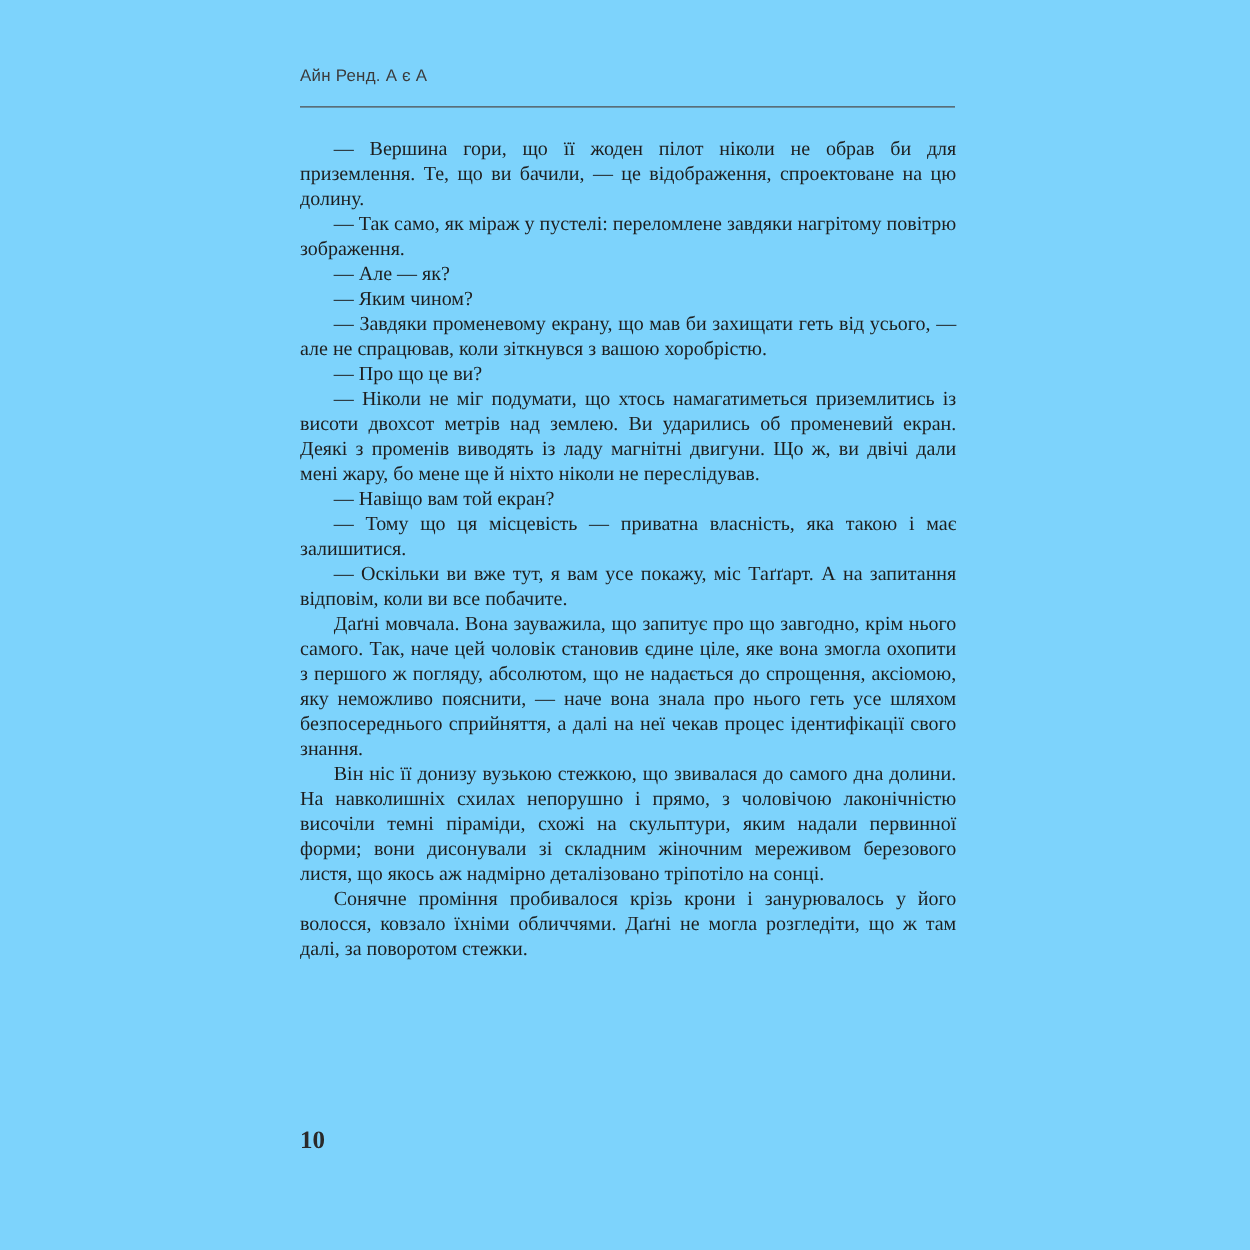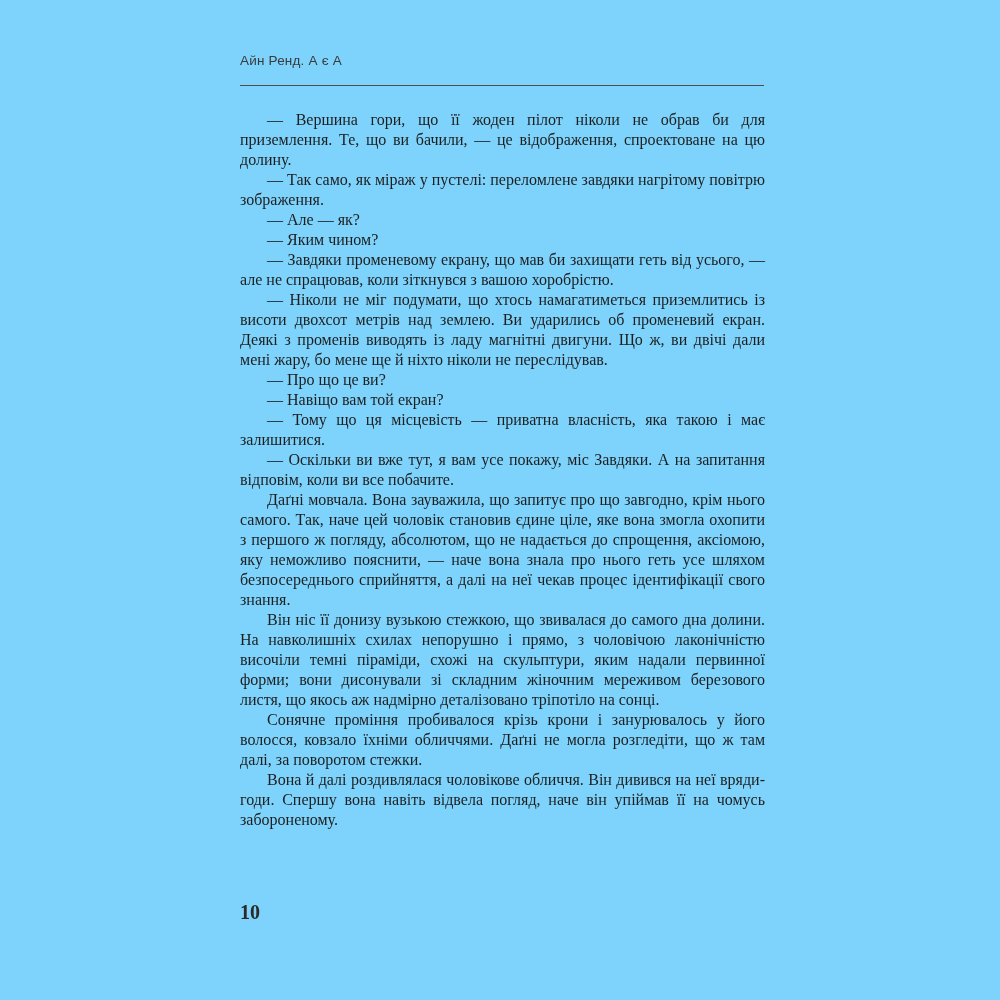--- a/index.html
+++ b/index.html
@@ -78,37 +78,36 @@
       <p class="para">— Вершина гори, що її жоден пілот ніколи не обрав би для приземлення. Те, що ви бачили, — це відображення, спроектоване на цю долину.</p>
 
       <p class="para">— Так само, як міраж у пустелі: переломлене завдяки нагрітому повітрю зображення.</p>
 
       <p class="para">— Але — як?</p>
 
       <p class="para">— Яким чином?</p>
 
       <p class="para">— Завдяки променевому екрану, що мав би захищати геть від усього, — але не спрацював, коли зіткнувся з вашою хоробрістю.</p>
 
+      <p class="para">— Про що це ви?</p>
+
       <p class="para">— Ніколи не міг подумати, що хтось намагатиметься приземлитись із висоти двохсот метрів над землею. Ви ударились об променевий екран. Деякі з променів виводять із ладу магнітні двигуни. Що ж, ви двічі дали мені жару, бо мене ще й ніхто ніколи не переслідував.</p>
-
-      <p class="para">— Про що це ви?</p>
 
       <p class="para">— Навіщо вам той екран?</p>
 
       <p class="para">— Тому що ця місцевість — приватна власність, яка такою і має залишитися.</p>
 
 
-      <p class="para">— Оскільки ви вже тут, я вам усе покажу, міс Завдяки. А на запитання відповім, коли ви все побачите.</p>
+      <p class="para">— Оскільки ви вже тут, я вам усе покажу, міс Таґґарт. А на запитання відповім, коли ви все побачите.</p>
 
       <p class="para">Даґні мовчала. Вона зауважила, що запитує про що завгодно, крім нього самого. Так, наче цей чоловік становив єдине ціле, яке вона змогла охопити з першого ж погляду, абсолютом, що не надається до спрощення, аксіомою, яку неможливо пояснити, — наче вона знала про нього геть усе шляхом безпосереднього сприйняття, а далі на неї чекав процес ідентифікації свого знання.</p>
 
       <p class="para">Він ніс її донизу вузькою стежкою, що звивалася до самого дна долини. На навколишніх схилах непорушно і прямо, з чоловічою лаконічністю височіли темні піраміди, схожі на скульптури, яким надали первинної форми; вони дисонували зі складним жіночним мереживом березового листя, що якось аж надмірно деталізовано тріпотіло на сонці.</p>
 
       <p class="para">Сонячне проміння пробивалося крізь крони і занурювалось у його волосся, ковзало їхніми обличчями. Даґні не могла розгледіти, що ж там далі, за поворотом стежки.</p>
 
-      <p class="para">Вона й далі роздивлялася чоловікове обличчя. Він дивився на неї вряди-годи. Спершу вона навіть відвела погляд, наче він упіймав її на чомусь забороненому.</p>
     </main>
 
   <footer class="page-footer">
     <span>10</span>
   </footer>
 
 </div>
 
 </body></html>

